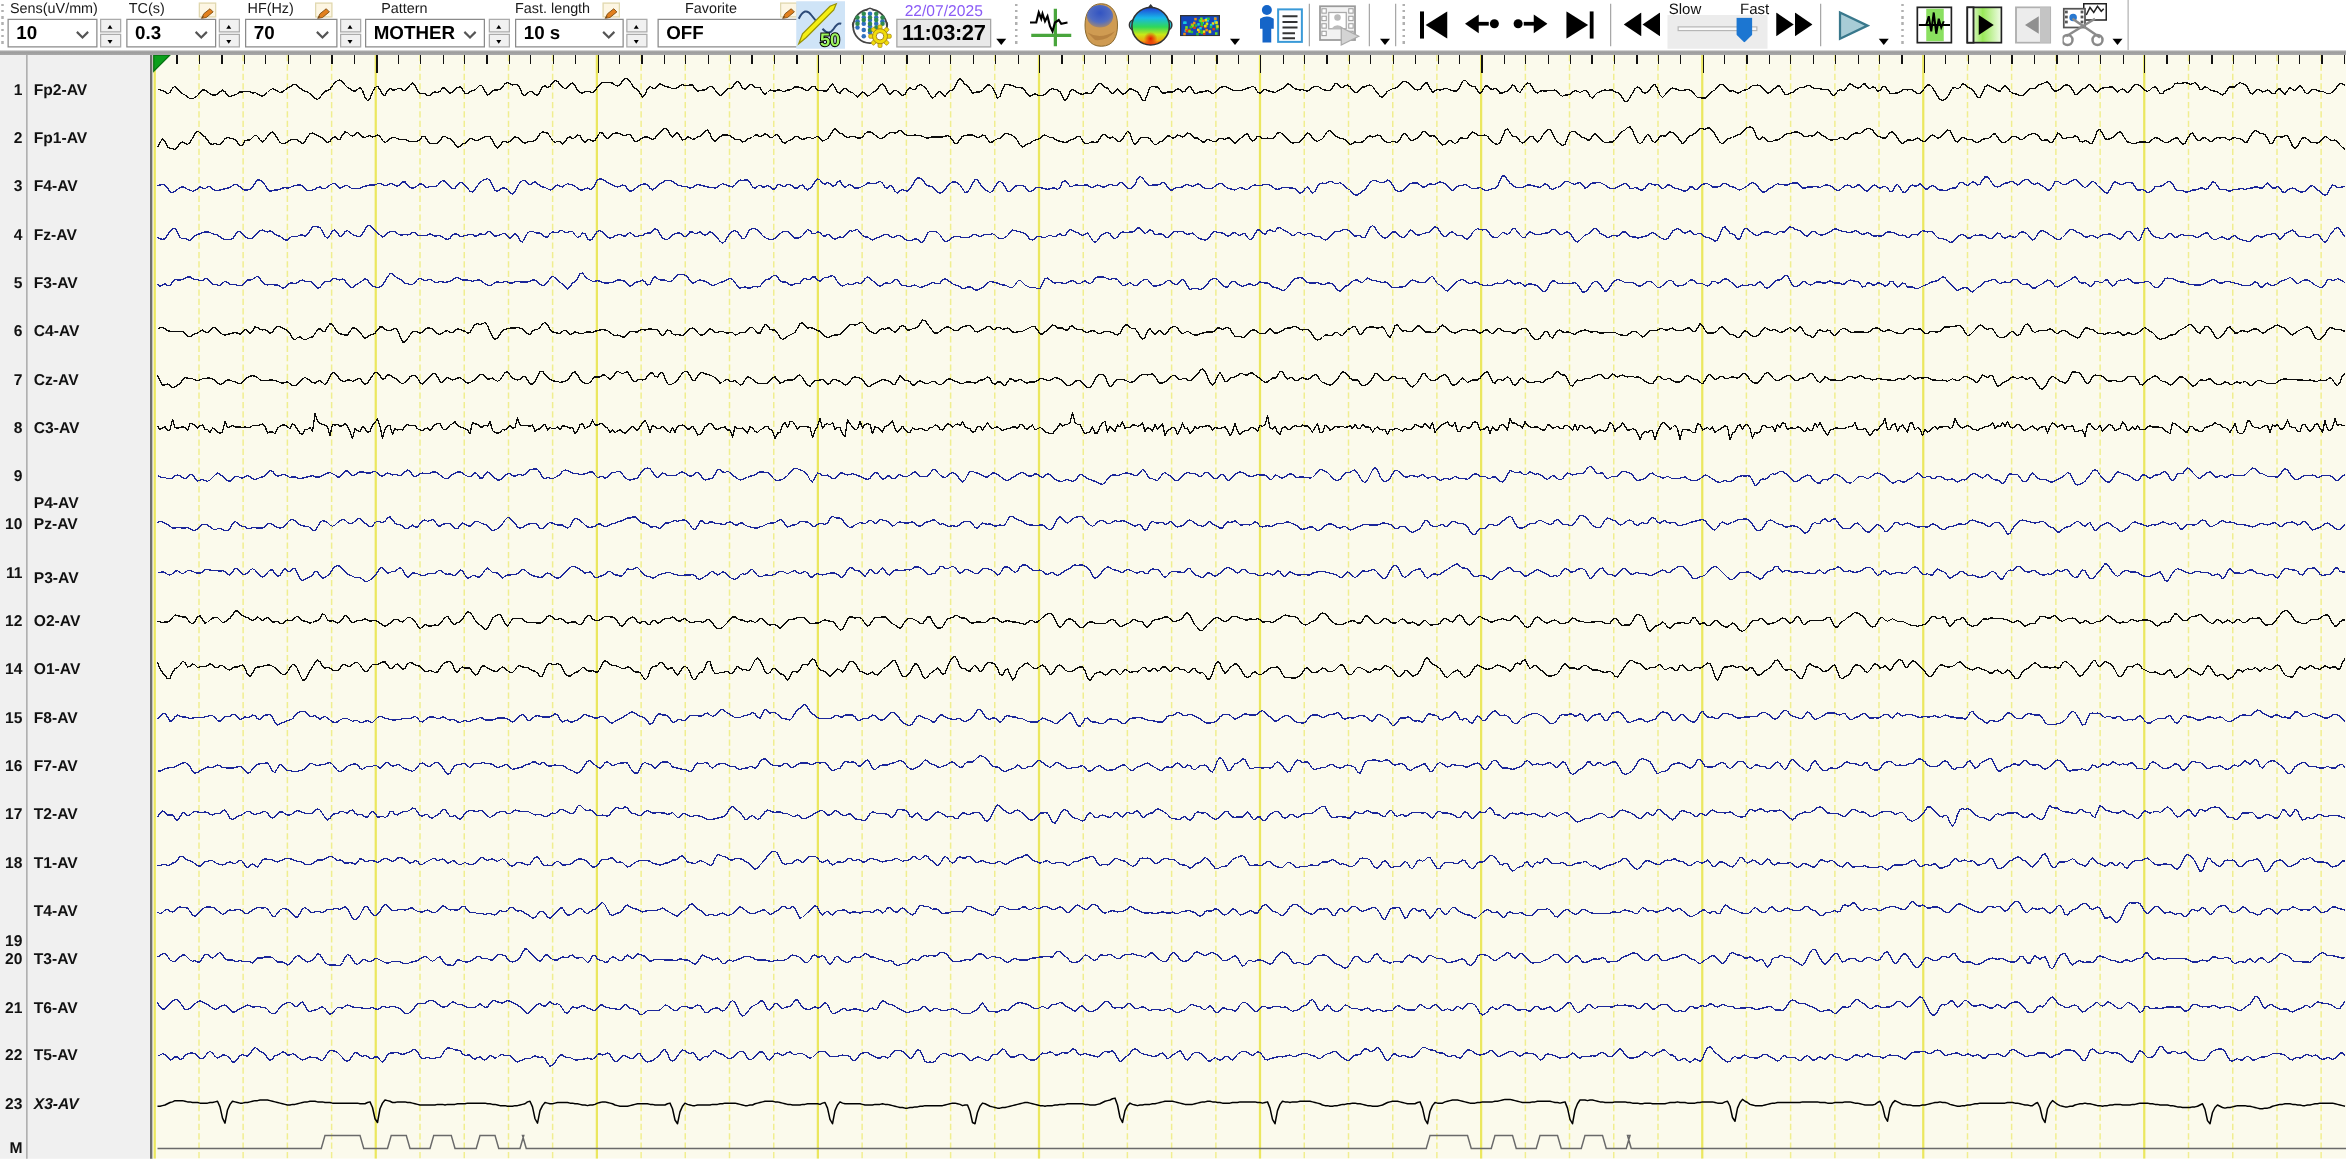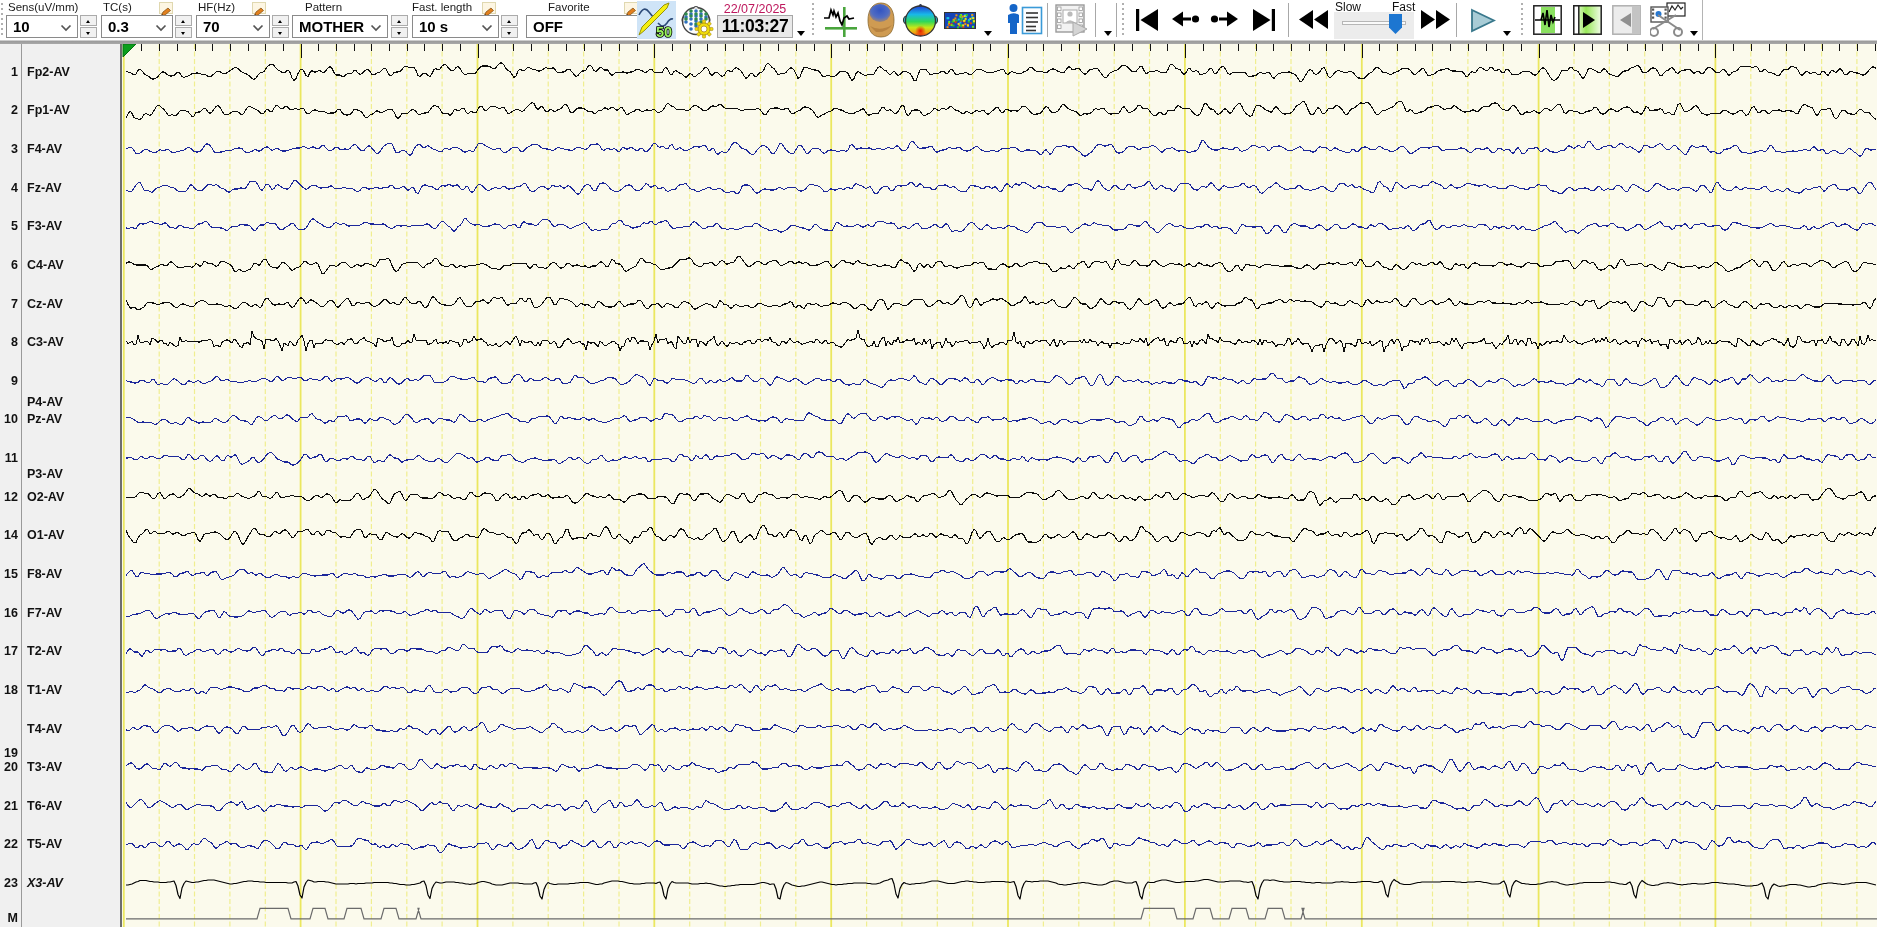--- a/index.html
+++ b/index.html
@@ -14,21 +14,21 @@
 .spin{position:absolute;top:15px;width:17px;height:23px}
 .sb{position:absolute;left:0;width:17px;height:11px;background:#f1f1f1;border:1px solid #ababab}
 .sb.u{top:0}.sb.d{top:12px}
 .tri-u{position:absolute;left:5px;top:3.5px;width:0;height:0;border-left:2.8px solid transparent;border-right:2.8px solid transparent;border-bottom:3.5px solid #000}
 .tri-d{position:absolute;left:5px;top:4px;width:0;height:0;border-left:2.8px solid transparent;border-right:2.8px solid transparent;border-top:3.5px solid #000}
 .pen{position:absolute;top:2px;width:14px;height:12px;background:#fdf6e3;border:1px solid #e0d8b0}
 .vsep{position:absolute;top:3px;width:1px;height:34px;background:#a8a8a8}
 .dsep{position:absolute;top:3px;width:2px;height:34px;background-image:repeating-linear-gradient(#b0b0b0 0 2px,transparent 2px 5px)}
 .ddn{position:absolute;width:0;height:0;border-left:4.5px solid transparent;border-right:4.5px solid transparent;border-top:5px solid #000}
 .ico{position:absolute}
-#datetxt{position:absolute;left:722px;top:2px;width:66px;font-size:12.5px;color:#be185d;text-align:center;white-space:nowrap}
+#datetxt{position:absolute;left:722px;top:2px;width:66px;font-size:12.5px;color:#8b5cf6;text-align:center;white-space:nowrap}
 #timebox{position:absolute;left:717px;top:15px;width:76px;height:23px;background:#e9e9e9;border:1px solid #a6a6a6;font-size:17.5px;font-weight:bold;text-align:center;line-height:21px;letter-spacing:-0.3px}
 #slider{position:absolute;left:1334px;top:12px;width:80px;height:27px;background:#ececec}
 #groove{position:absolute;left:8px;top:9px;width:64px;height:4px;background:#fafafa;border:1px solid #b6b6b6}
 #shandle{position:absolute;left:55px;top:2px;width:13px;height:20px;background:#1c76d1;clip-path:polygon(0 0,100% 0,100% 68%,50% 100%,0 68%)}
 .slab{position:absolute;top:0;font-size:12px;color:#111}
 #eeg{position:absolute;left:122px;top:44px}
 </style></head><body>
 <div id="tb">
  <div class="dsep" style="left:1px"></div>
  <div class="tl" style="left:8px;width:70px">Sens(uV/mm)</div>
@@ -407,21 +407,21 @@
 <div class="lbl" style="top:213px;">C4-AV</div>
 <div class="num" style="top:252px">7</div>
 <div class="lbl" style="top:252px;">Cz-AV</div>
 <div class="num" style="top:290px">8</div>
 <div class="lbl" style="top:290px;">C3-AV</div>
 <div class="num" style="top:329px">9</div>
 <div class="lbl" style="top:329px;margin-top:21px;">P4-AV</div>
 <div class="num" style="top:367px">10</div>
 <div class="lbl" style="top:367px;">Pz-AV</div>
 <div class="num" style="top:406px">11</div>
-<div class="lbl" style="top:422px;">P3-AV</div>
+<div class="lbl" style="top:410px;">P3-AV</div>
 <div class="num" style="top:445px">12</div>
 <div class="lbl" style="top:445px;">O2-AV</div>
 <div class="num" style="top:483px">14</div>
 <div class="lbl" style="top:483px;">O1-AV</div>
 <div class="num" style="top:522px">15</div>
 <div class="lbl" style="top:522px;">F8-AV</div>
 <div class="num" style="top:561px">16</div>
 <div class="lbl" style="top:561px;text-align:center;">F7-AV</div>
 <div class="num" style="top:599px">17</div>
 <div class="lbl" style="top:599px;">T2-AV</div>

